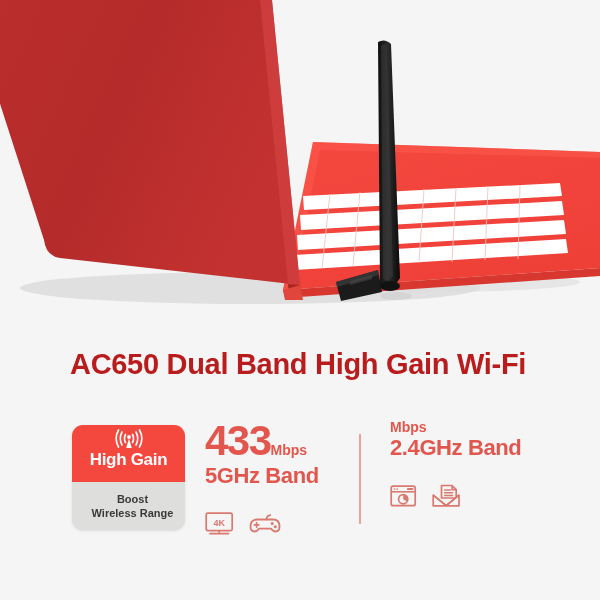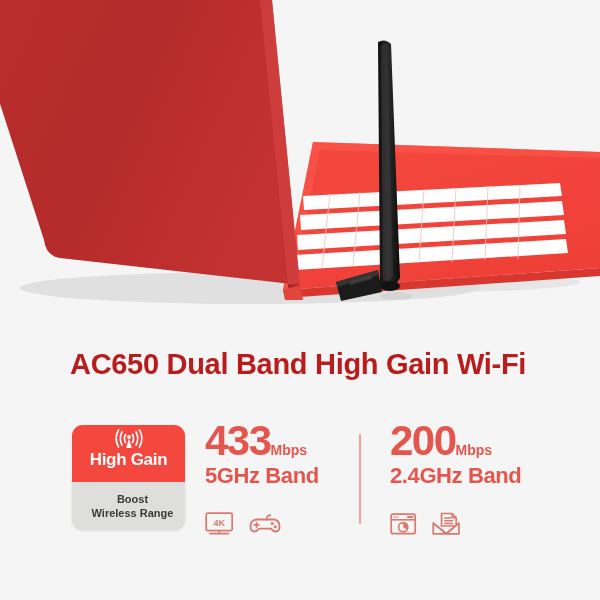--- a/index.html
+++ b/index.html
@@ -279,21 +279,20 @@
           <circle cx="27.2" cy="14.8" r="1.5" fill="#d9796f"></circle>
           <path d="M18.5 7.5 Q18.8 3.4 22.4 3.1" fill="none" stroke="#d9796f" stroke-width="1.7" stroke-linecap="round"></path>
         </svg>
       </div>
     </div>
 
     <div id="divider"></div>
 
     <div class="band" id="band-24g">
       <div class="band-rate">
-        <span class="band-value">200</span>
         <span class="band-unit">Mbps</span>
       </div>
       <div class="band-name">2.4GHz Band</div>
       <div class="band-icons">
         <svg width="28" height="24" viewBox="0 0 28 24">
           <rect x="1.2" y="2.2" width="24" height="19.5" rx="2" fill="none" stroke="#d9796f" stroke-width="1.7"></rect>
           <line x1="1.2" y1="7.8" x2="25.2" y2="7.8" stroke="#d9796f" stroke-width="1.6"></line>
           <circle cx="4.6" cy="5" r="0.85" fill="#d9796f"></circle>
           <circle cx="7.2" cy="5" r="0.85" fill="#d9796f"></circle>
           <rect x="17" y="4.1" width="6.4" height="1.9" rx="0.8" fill="#d9796f"></rect>

